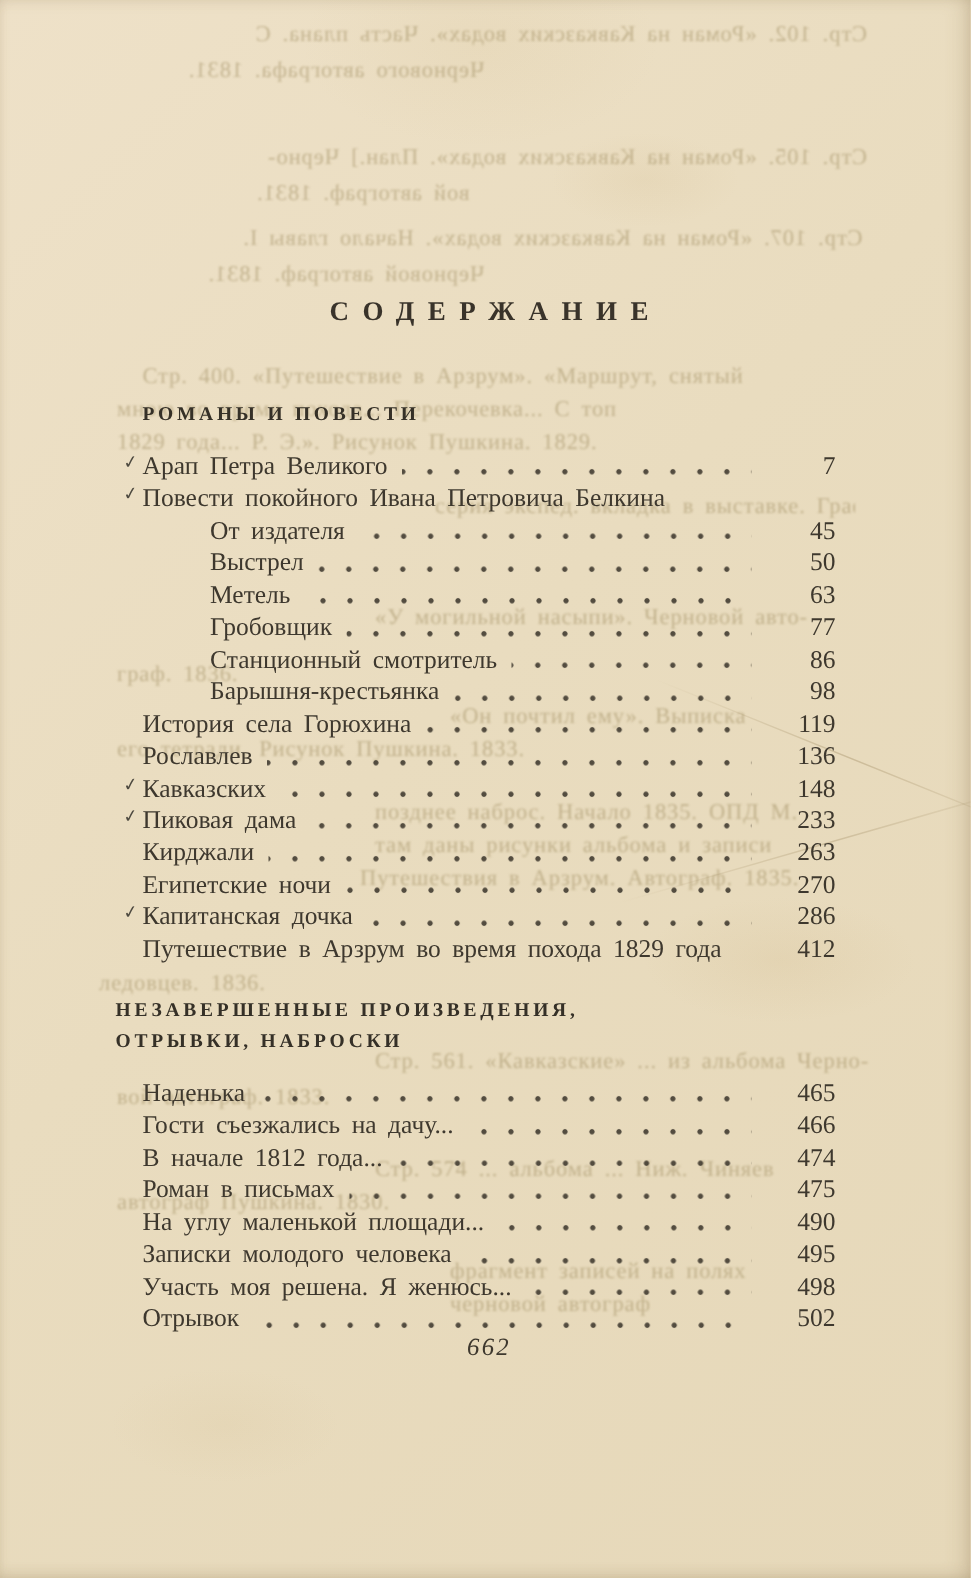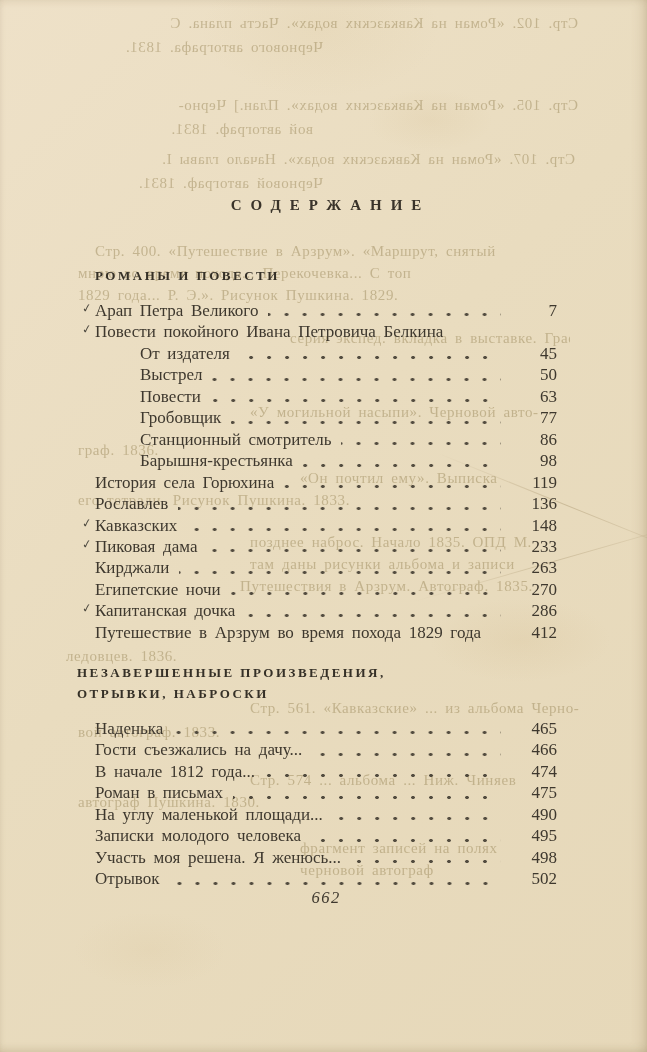--- a/index.html
+++ b/index.html
@@ -31,21 +31,21 @@
   .bt-layer{position:absolute;inset:0;pointer-events:none;}
   .bt{
     position:absolute;white-space:nowrap;overflow:hidden;
     color:rgba(152,133,88,.48);font-size:15px;letter-spacing:.6px;
     filter:blur(.7px);word-spacing:3px;
   }
   .bt.mir{transform:scaleX(-1);}
 
   .page-title{
     position:absolute;left:95px;width:462px;top:197px;margin:0;
-    text-align:center;font-size:15px;font-weight:bold;
+    text-align:center;font-size:18px;font-weight:bold;
     letter-spacing:9px;padding-left:9px;box-sizing:border-box;
     color:#39332a;
   }
   .section{position:absolute;left:95px;width:462px;}
   .section-0{top:265px;}
   .section-1{top:662px;}
   .s-heading{
     text-align:left;font-weight:bold;font-size:13px;
     letter-spacing:2.5px;color:#353027;line-height:21px;
   }
@@ -133,21 +133,21 @@
           <span class="label">От издателя</span>
           <span class="leader dots"></span>
           <span class="pagenum">45</span>
         </div>
         <div class="row sub">
           <span class="label">Выстрел</span>
           <span class="leader dots"></span>
           <span class="pagenum">50</span>
         </div>
         <div class="row sub">
-          <span class="label">Повести</span>
+          <span class="label">Метель</span>
           <span class="leader dots"></span>
           <span class="pagenum">63</span>
         </div>
         <div class="row sub">
           <span class="label">Гробовщик</span>
           <span class="leader dots"></span>
           <span class="pagenum">77</span>
         </div>
         <div class="row sub">
           <span class="label">Станционный смотритель</span>

